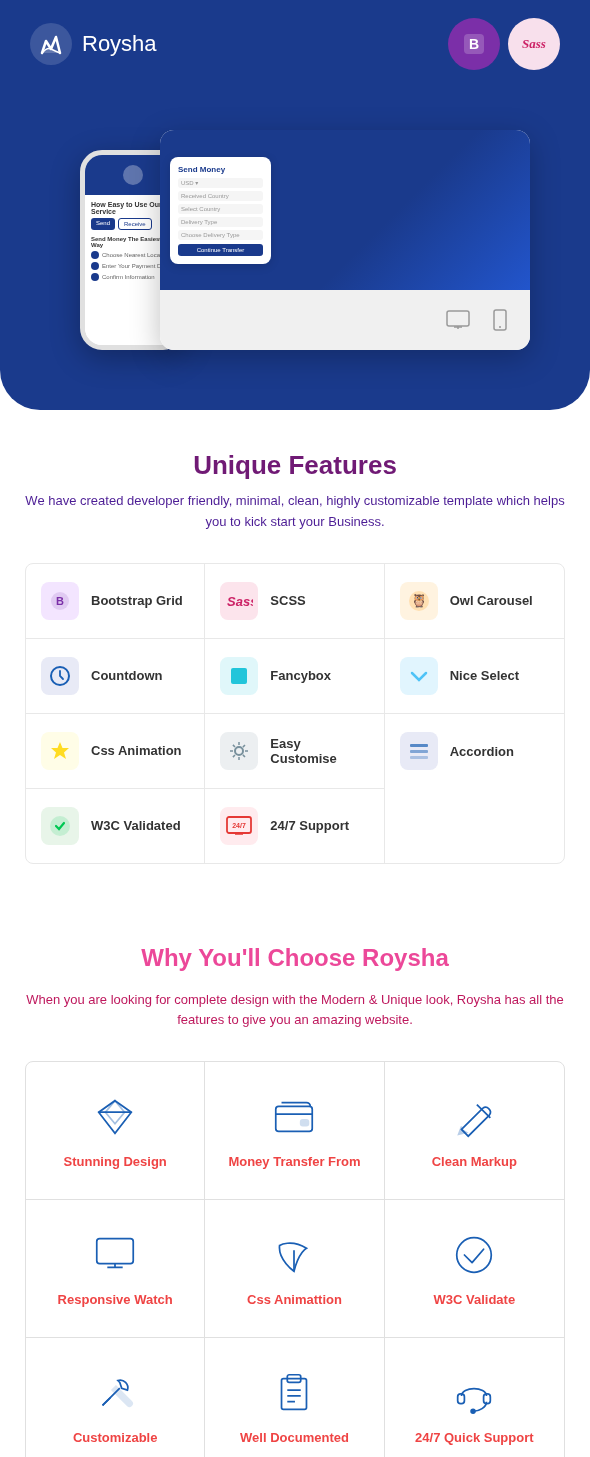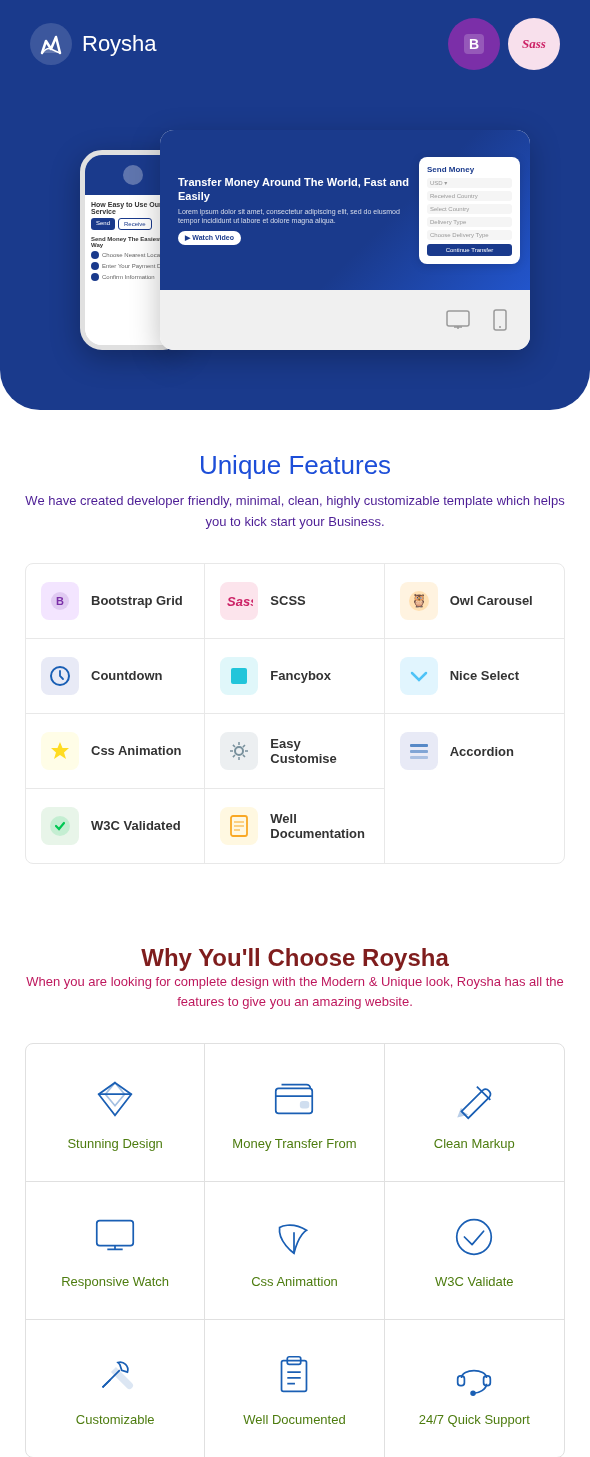--- a/index.html
+++ b/index.html
@@ -164,21 +164,21 @@
     .phone-buttons { display: flex; gap: 3px; margin-bottom: 6px; }
     .phone-btn-blue { background: #1a3a8c; color: #fff; border-radius: 3px; padding: 2px 5px; font-size: 6px; }
     .phone-btn-outline { border: 1px solid #1a3a8c; color: #1a3a8c; border-radius: 3px; padding: 2px 5px; font-size: 6px; }
     .phone-section-title { font-size: 6px; font-weight: 700; color: #333; margin-bottom: 3px; }
     .phone-step { display: flex; align-items: center; gap: 3px; margin-bottom: 3px; }
     .phone-step-dot { width: 8px; height: 8px; background: #1a3a8c; border-radius: 50%; flex-shrink: 0; }
     .phone-step-text { font-size: 6px; color: #666; }
 
     
     .section { padding: 40px 25px; }
-    .section-title { text-align: center; font-size: 26px; font-weight: 400; color: #1d4ed8; margin-bottom: 10px; }
+    .section-title { text-align: center; font-size: 26px; font-weight: 700; color: #701a75; margin-bottom: 10px; }
     .section-subtitle { text-align: center; font-size: 13px; color: #4c1d95; line-height: 1.6; margin-bottom: 30px; }
 
     .features-grid {
       display: grid;
       grid-template-columns: 1fr 1fr 1fr;
       gap: 0;
       border: 1px solid #e8e8e8;
       border-radius: 8px;
       overflow: hidden;
     }
@@ -199,21 +199,21 @@
       display: flex;
       align-items: center;
       justify-content: center;
       font-size: 20px;
       flex-shrink: 0;
     }
     .feature-label { font-size: 13px; font-weight: 600; color: #333; }
 
     
     .why-section { padding: 40px 25px; background: #fff; }
-    .why-title { text-align: center; font-size: 24px; font-weight: 700; color: #7f1d1d; margin-bottom: 0; }
+    .why-title { text-align: center; font-size: 24px; font-weight: 700; color: #ec4899; margin-bottom: 18px; }
     .why-subtitle { text-align: center; font-size: 13px; color: #be185d; line-height: 1.6; margin-bottom: 30px; }
 
     .why-grid {
       display: grid;
       grid-template-columns: 1fr 1fr 1fr;
       gap: 0;
       border: 1px solid #e0e0e0;
       border-radius: 8px;
       overflow: hidden;
     }
@@ -231,21 +231,21 @@
     .why-item:nth-last-child(-n+3) { border-bottom: none; }
     .why-item-icon {
       width: 50px;
       height: 50px;
       margin-bottom: 12px;
       display: flex;
       align-items: center;
       justify-content: center;
     }
     .why-item-icon svg { width: 48px; height: 48px; }
-    .why-item-label { font-size: 13px; color: #4d7c0f; font-weight: 400; }
+    .why-item-label { font-size: 13px; color: #ef4444; font-weight: 700; }
   </style>
 </head>
 <body>
 
 <div class="header">
   <div class="header-top">
     <div class="logo-area">
       <svg class="logo-icon" viewBox="0 0 42 42" fill="none">
         <circle cx="21" cy="21" r="21" fill="rgba(255,255,255,0.15)"></circle>
         <path d="M12 30 L16 18 L21 26 L26 14 L30 30" stroke="white" stroke-width="2.5" fill="none" stroke-linecap="round" stroke-linejoin="round"></path>
@@ -291,25 +291,20 @@
           <div class="phone-step">
             <div class="phone-step-dot"></div>
             <div class="phone-step-text">Confirm Information</div>
           </div>
         </div>
       </div>
     </div>
 
     <div class="tablet-mockup">
       <div class="tablet-screen">
-        <div class="tablet-content">
-          <h3>Transfer Money Around The World, Fast and Easily</h3>
-          <p>Lorem ipsum dolor sit amet, consectetur adipiscing elit, sed do eiusmod tempor incididunt ut labore et dolore magna aliqua.</p>
-          <div class="tablet-btn">▶ Watch Video</div>
-        </div>
         <div class="send-money-card">
           <h4>Send Money</h4>
           <div class="smc-field">USD ▾</div>
           <div class="smc-field">Received Country</div>
           <div class="smc-field">Select Country</div>
           <div class="smc-field">Delivery Type</div>
           <div class="smc-field">Choose Delivery Type</div>
           <div class="smc-btn">Continue Transfer</div>
         </div>
       </div>
@@ -413,29 +408,28 @@
       <div class="feature-item">
         <div class="feature-icon" style="background: rgb(232, 245, 233);">
           <svg width="22" height="22" viewBox="0 0 22 22">
             <circle cx="11" cy="11" r="9" fill="#00c853" opacity="0.15" stroke="#00c853" stroke-width="2"></circle>
             <path d="M7 11 l3 3 5-6" stroke="#00c853" stroke-width="2.2" fill="none" stroke-linecap="round"></path>
           </svg>
         </div>
         <span class="feature-label">W3C Validated</span>
       </div>
       <div class="feature-item">
-        <div class="feature-icon" style="background: rgb(255, 248, 225);">
-          <svg width="20" height="22" viewBox="0 0 20 22">
-            <rect x="2" y="1" width="16" height="20" rx="2" fill="none" stroke="#f9a825" stroke-width="1.8"></rect>
-            <line x1="5" y1="7" x2="15" y2="7" stroke="#f9a825" stroke-width="1.2"></line>
-            <line x1="5" y1="11" x2="15" y2="11" stroke="#f9a825" stroke-width="1.2"></line>
-            <line x1="5" y1="15" x2="11" y2="15" stroke="#f9a825" stroke-width="1.2"></line>
-          </svg>
-        </div>
-        <span class="feature-label">Well Documentation</span>
+        <div class="feature-icon" style="background: rgb(255, 235, 238);">
+          <svg width="26" height="20" viewBox="0 0 26 20">
+            <rect x="1" y="1" width="24" height="16" rx="2" fill="none" stroke="#e53935" stroke-width="1.8"></rect>
+            <line x1="9" y1="18" x2="17" y2="18" stroke="#e53935" stroke-width="1.5"></line>
+            <text x="13" y="12" text-anchor="middle" font-size="7" fill="#e53935" font-weight="700">24/7</text>
+          </svg>
+        </div>
+        <span class="feature-label">24/7 Support</span>
       </div>
     </div>
 </div>
 
 <div class="why-section">
   <h2 class="why-title">Why You'll Choose Roysha</h2>
   <p class="why-subtitle">When you are looking for complete design with the Modern &amp; Unique look, Roysha has all the features to give you an amazing website.</p>
   <div class="why-grid" id="why-grid">
   <div class="why-item">
         <div class="why-item-icon">

